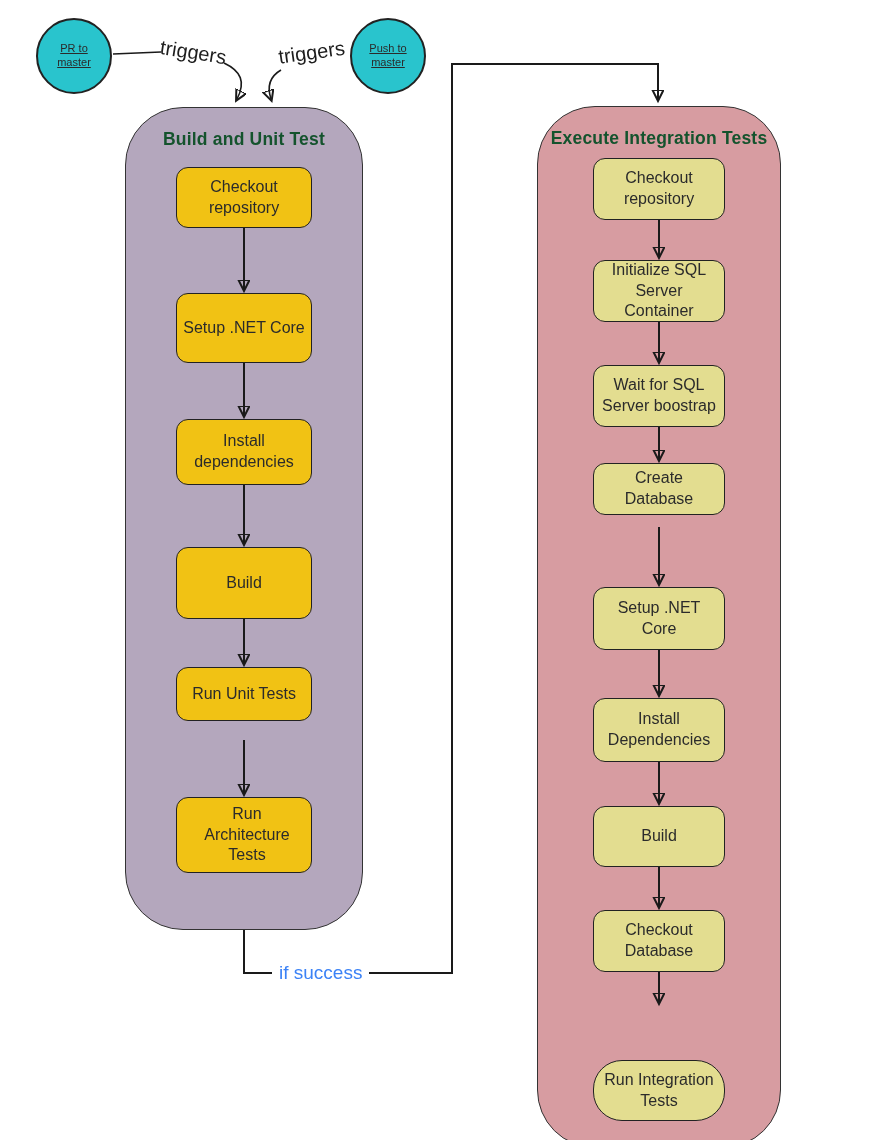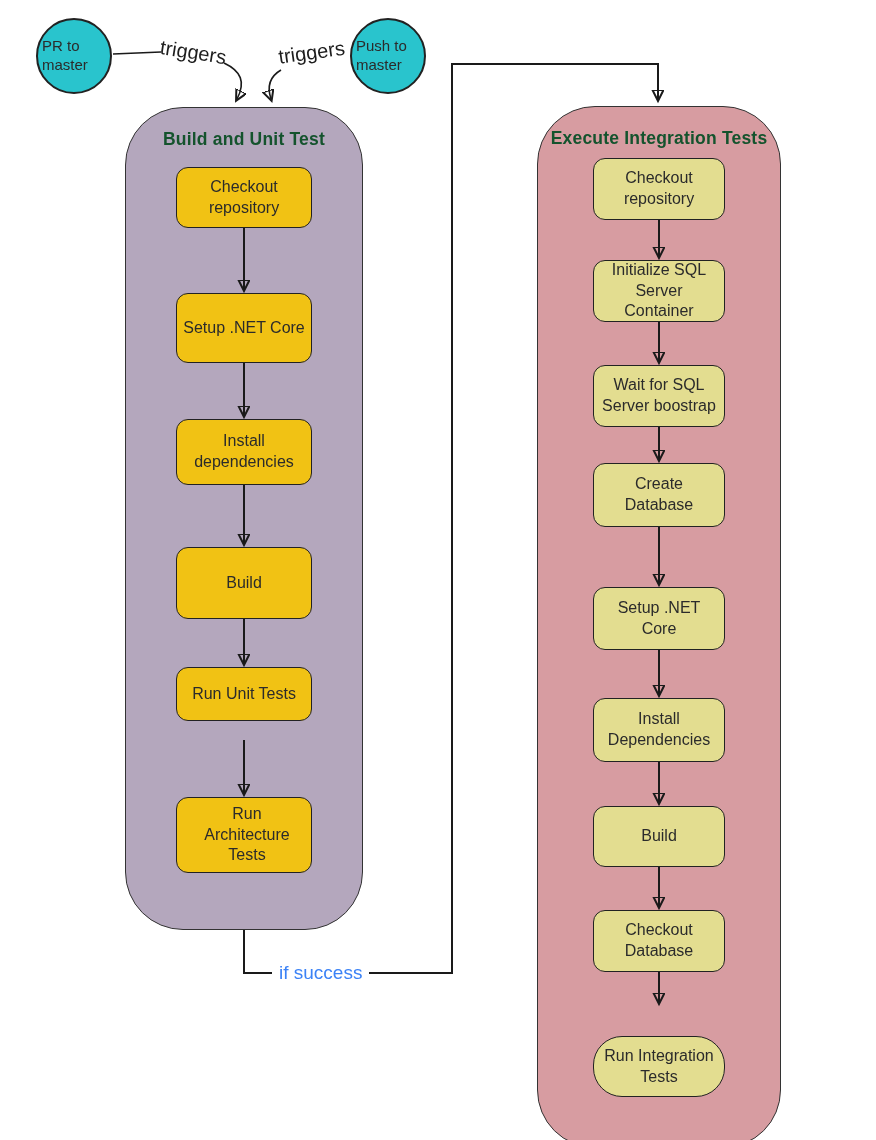--- a/index.html
+++ b/index.html
@@ -20,27 +20,27 @@
 
   
   .step{position:absolute;border:1.6px solid #222222;border-radius:12px;box-sizing:border-box;
         display:flex;align-items:center;justify-content:center;text-align:center;
         font-size:16px;line-height:1.3;padding:4px 6px;z-index:2;}
   .col1{left:176px;width:136px;}
   .col2{left:593px;width:132px;}
   .l1{top:167px;height:61px;} .l2{top:293px;height:70px;} .l3{top:419px;height:66px;}
   .l4{top:547px;height:72px;} .l5{top:667px;height:54px;} .l6{top:797px;height:76px;padding-left:12px;}
   .r1{top:158px;height:62px;} .r2{top:260px;height:62px;} .r3{top:365px;height:62px;}
-  .r4{top:463px;height:64px;} .r5{top:587px;height:63px;} .r6{top:698px;height:64px;}
-  .r7{top:806px;height:61px;} .r8{top:910px;height:62px;} .r9{top:1036px;height:61px;border-radius:29px;}
+  .r4{top:463px;height:52px;} .r5{top:587px;height:63px;} .r6{top:698px;height:64px;}
+  .r7{top:806px;height:61px;} .r8{top:910px;height:62px;} .r9{top:1060px;height:61px;border-radius:29px;}
 
   
   .circle{position:absolute;width:76px;height:76px;border-radius:50%;border:2px solid #222222;
           box-sizing:border-box;display:flex;align-items:center;justify-content:center;
-          font-size:15px;line-height:1.25;z-index:2;padding:4px;}
+          text-align:center;font-size:11px;line-height:1.25;z-index:2;padding:4px;text-decoration:underline;}
   .c1{left:36px;top:18px;}
   .c2{left:350px;top:18px;}
 
   
   .tlabel{position:absolute;font-size:20px;color:#1d1d1d;z-index:3;white-space:nowrap;}
   .t1{left:162px;top:36px;transform:rotate(9deg);transform-origin:left top;}
   .t2{left:277px;top:46px;transform:rotate(-8deg);transform-origin:left top;}
   .iflabel{position:absolute;left:272px;top:962px;background:#ffffff;padding:0 7px;
            font-size:19px;color:#3b82f6;z-index:3;white-space:nowrap;}
 </style>

